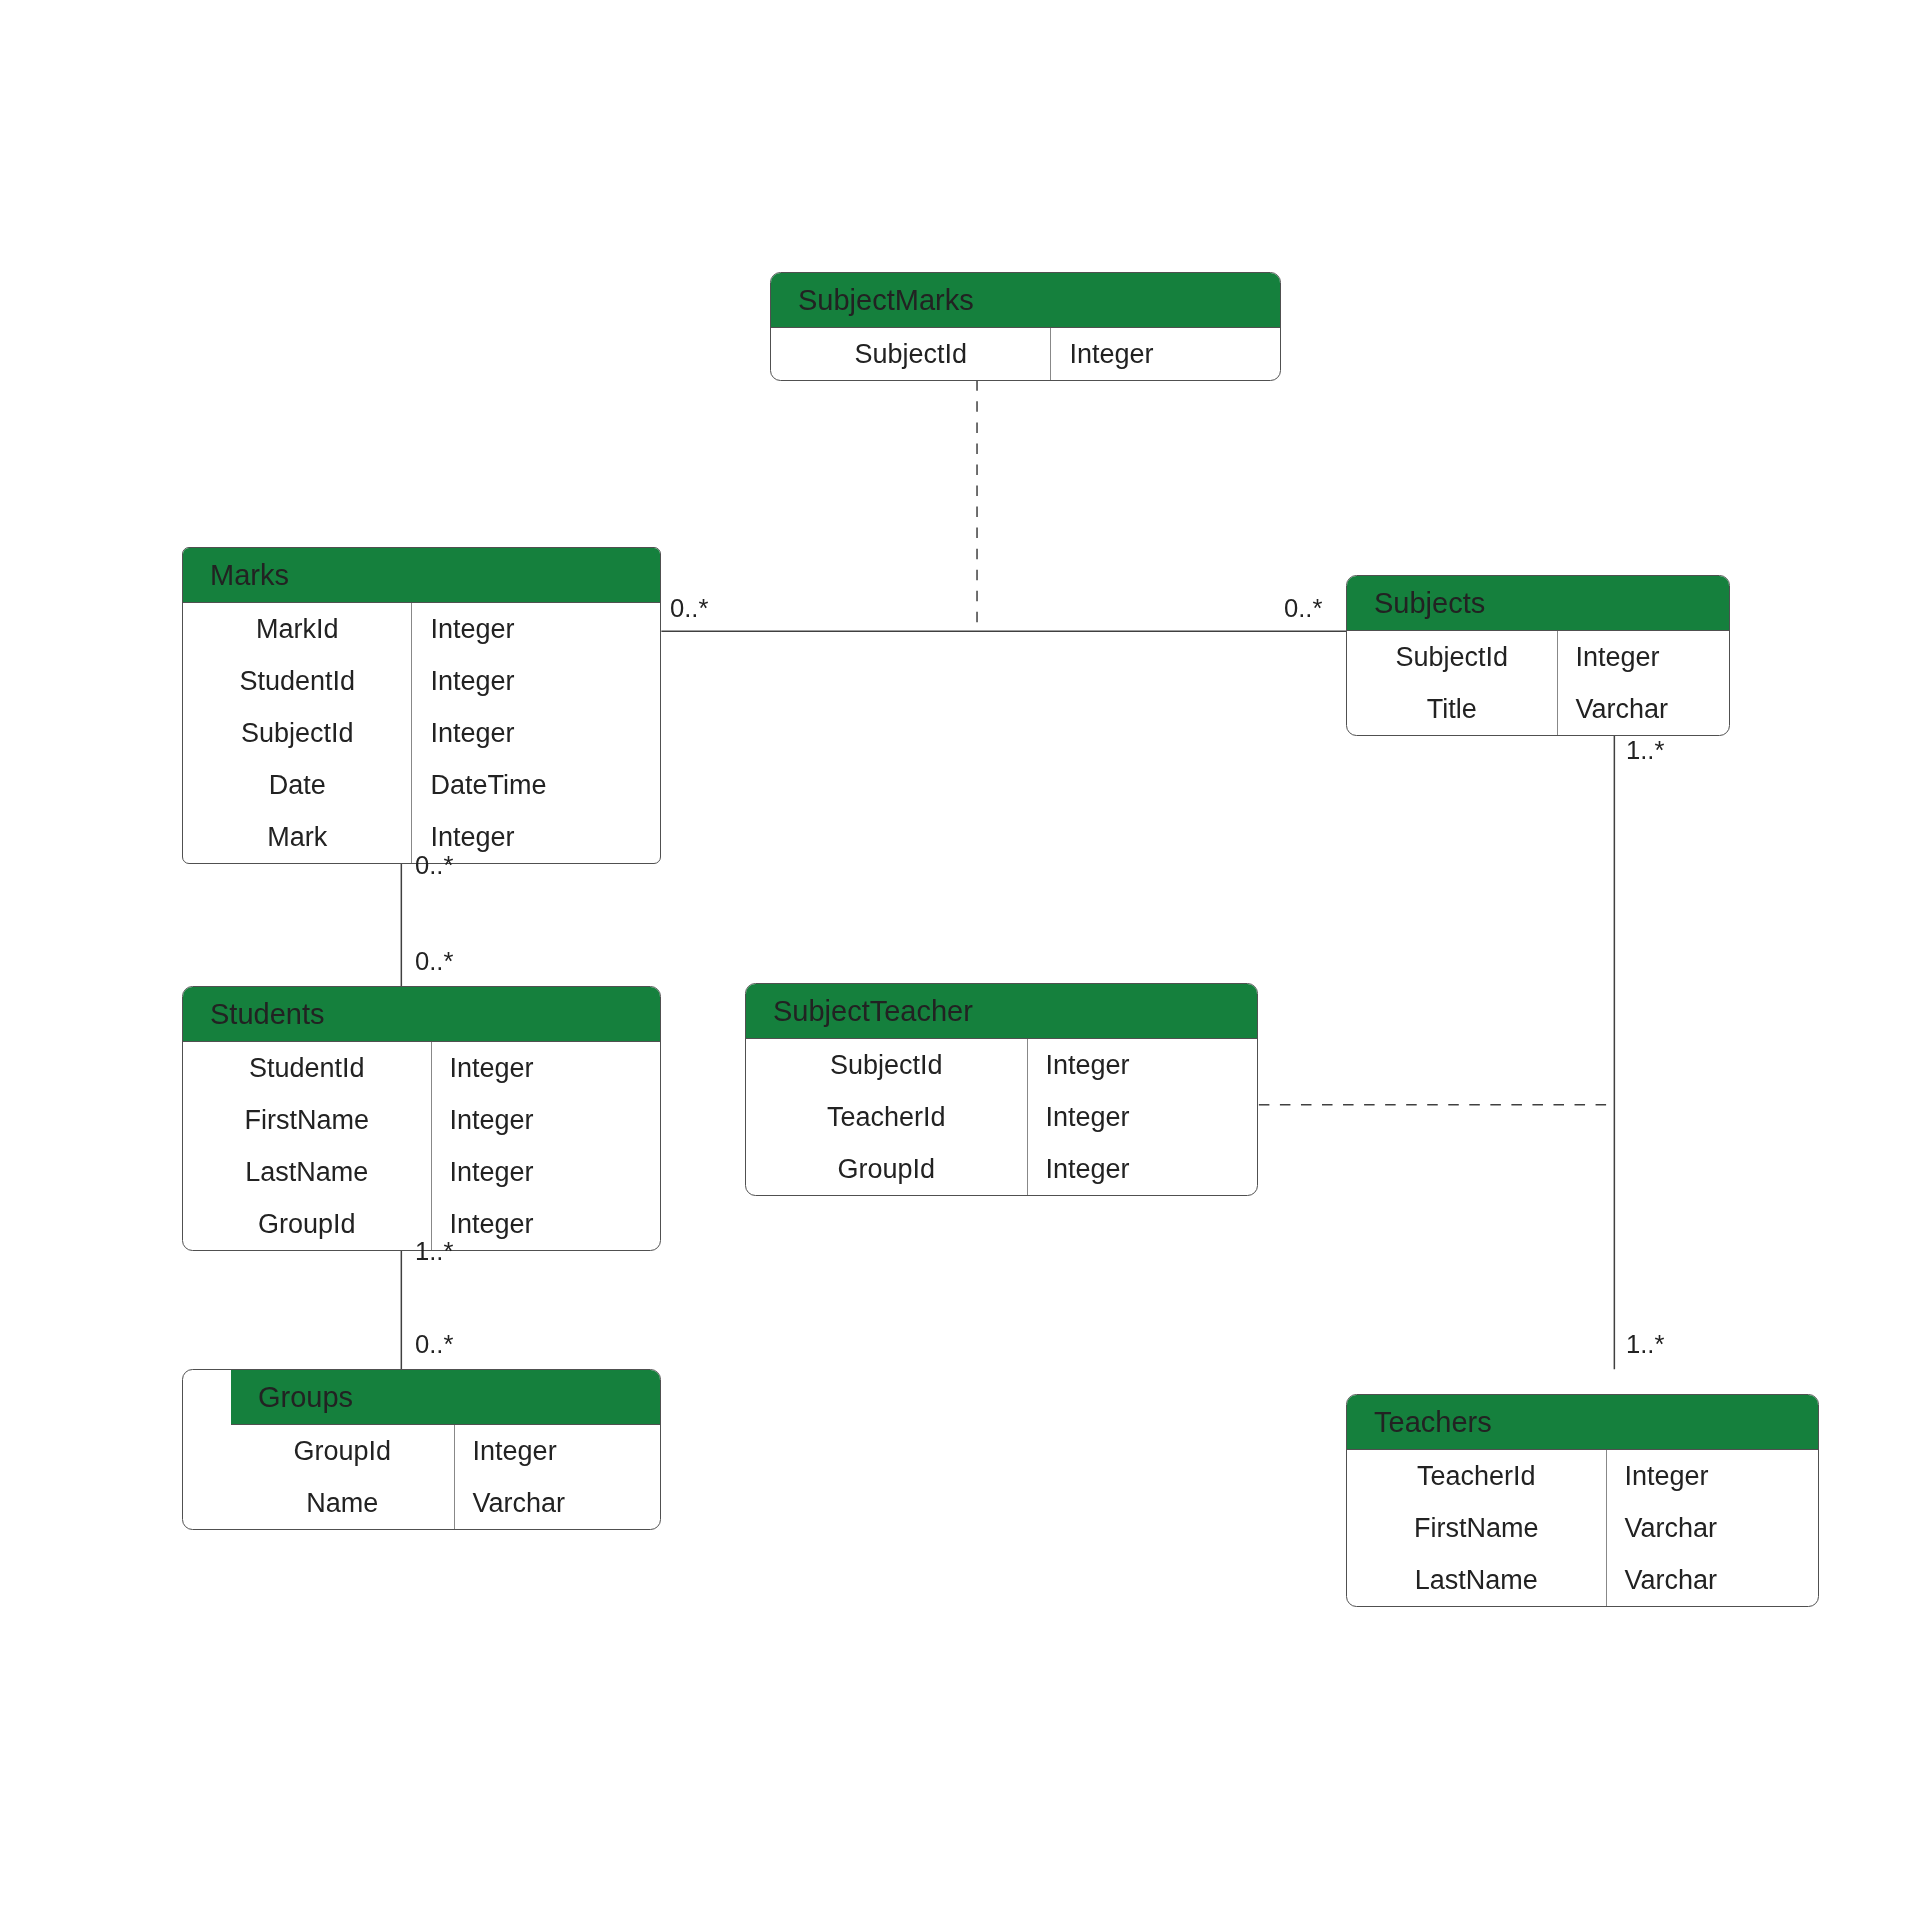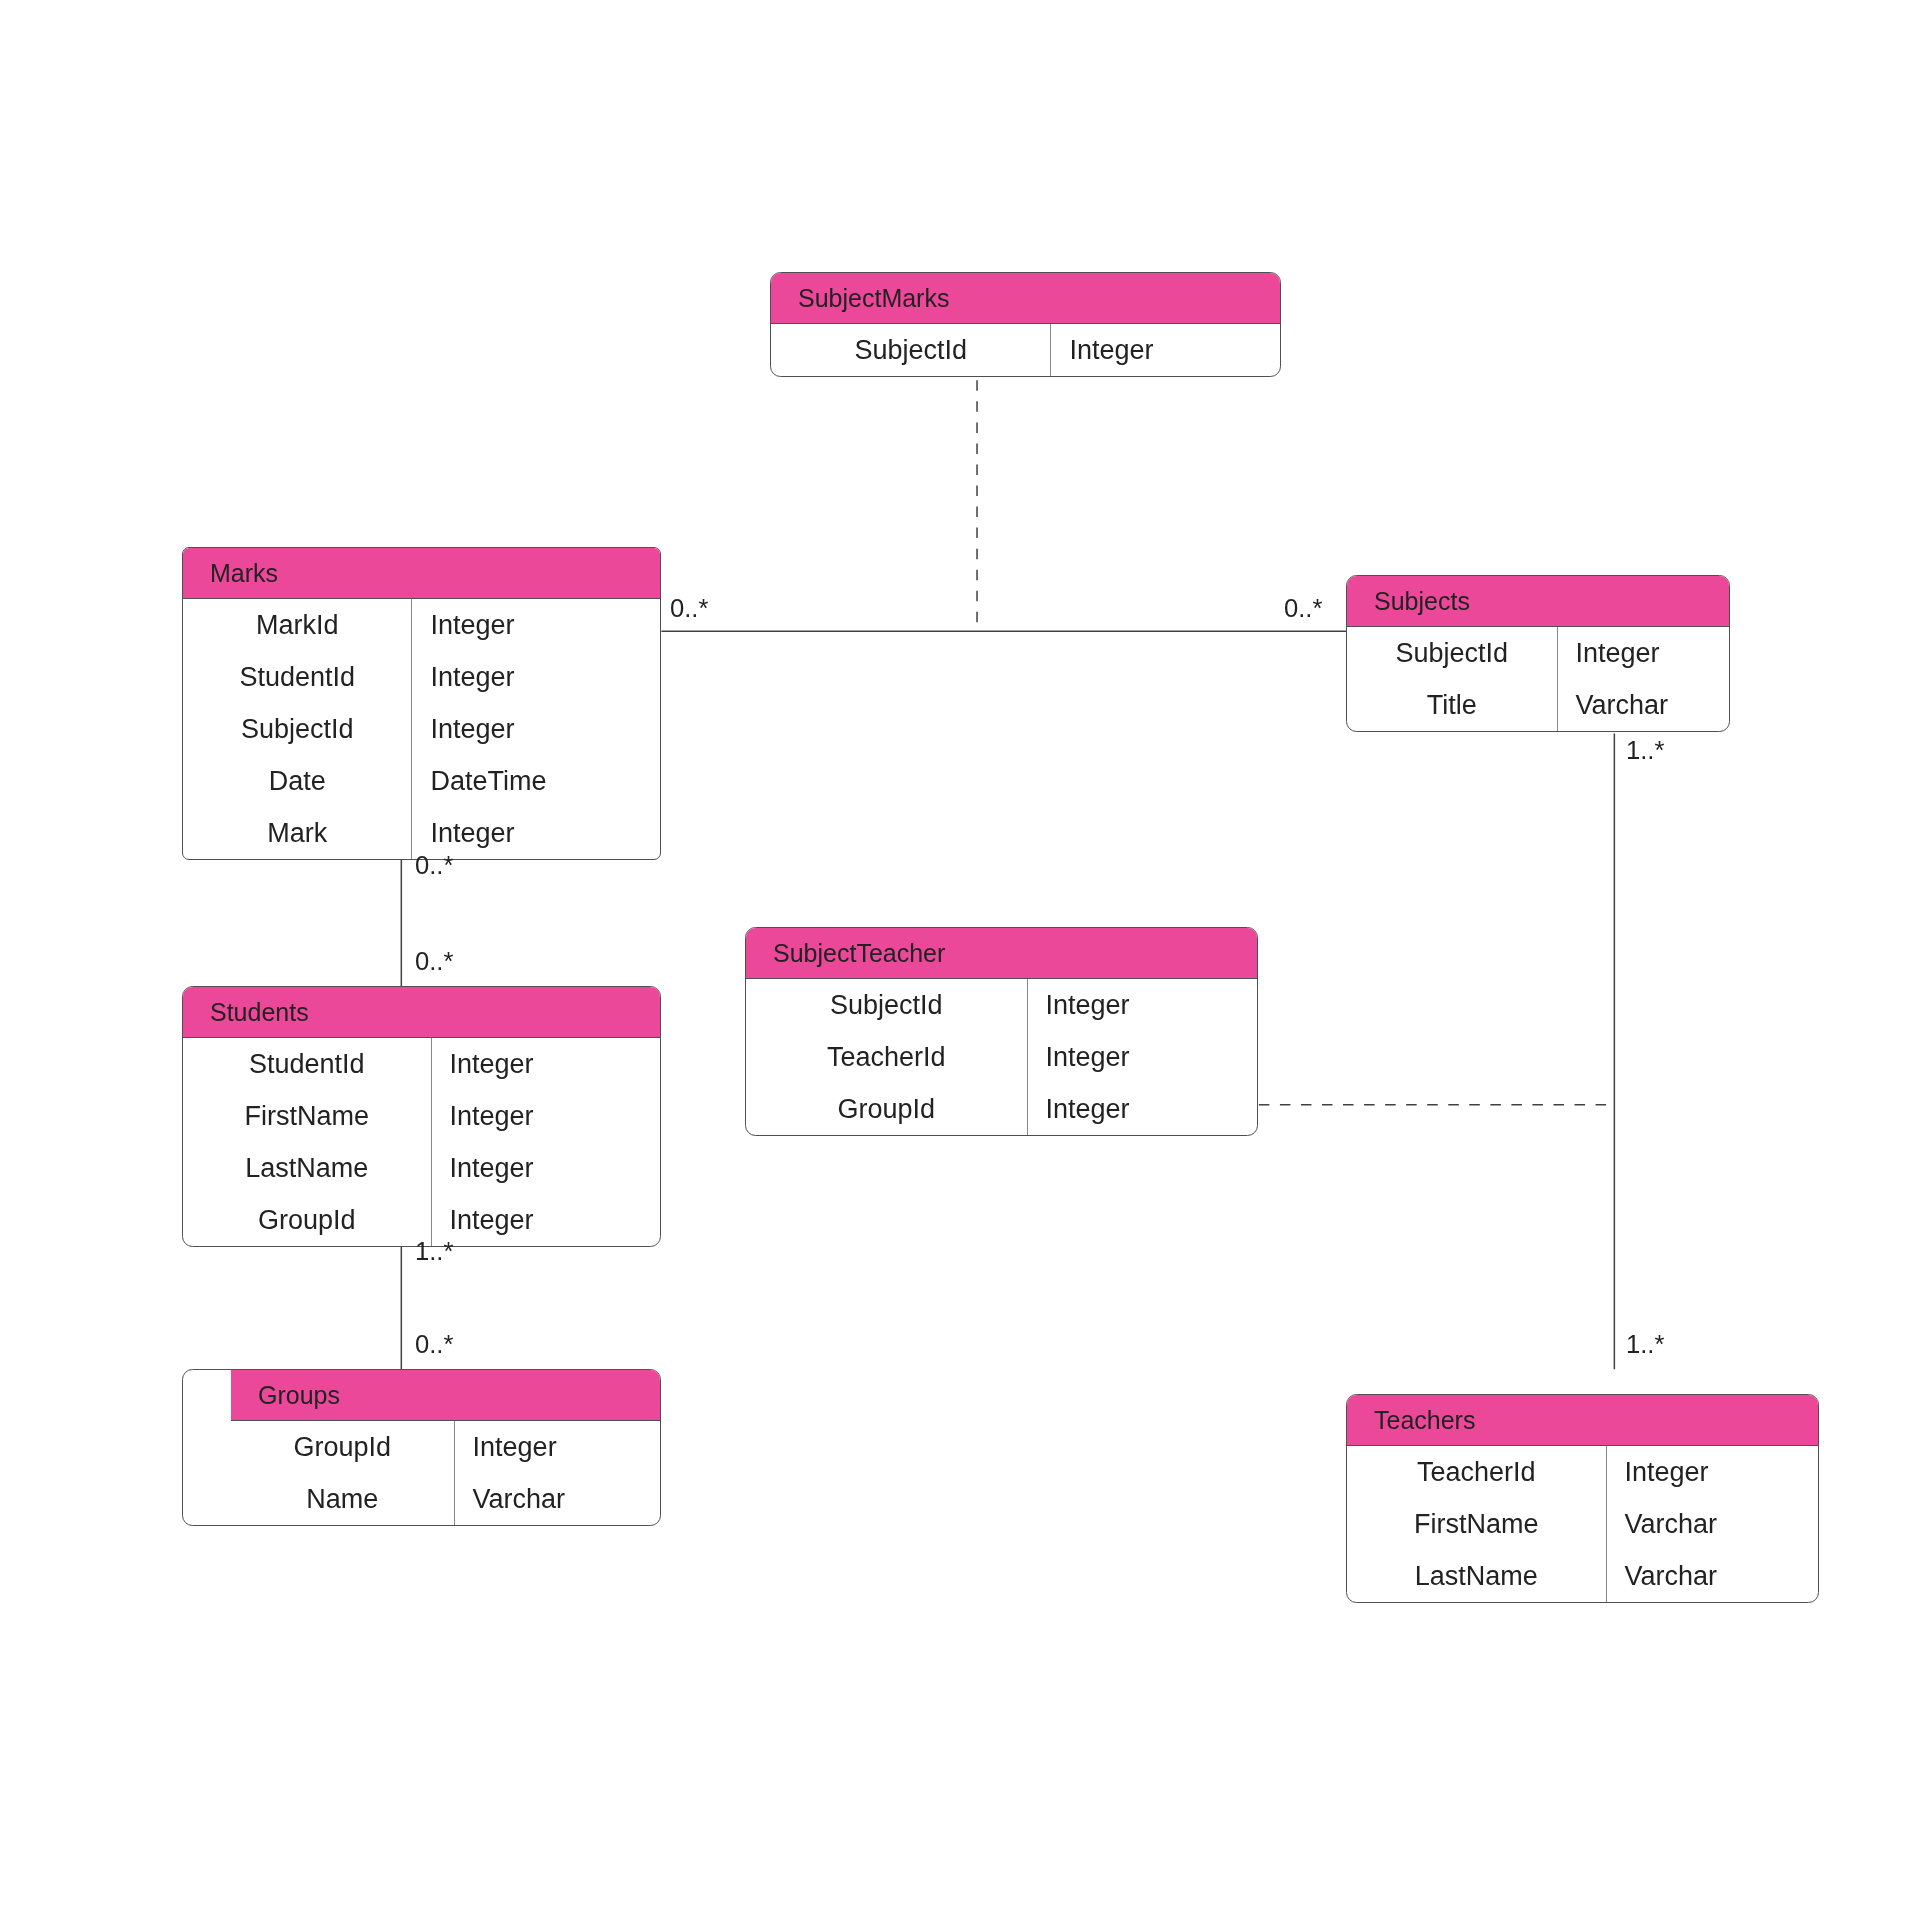--- a/index.html
+++ b/index.html
@@ -18,24 +18,24 @@
   }
   .entity {
     position: absolute;
     border: 1.5px solid #505050;
     border-radius: 10.5px;
     overflow: hidden;
     background: #ffffff;
     box-sizing: border-box;
   }
   .entity-header {
-    background: #ec4899;
+    background: #15803d;
     border-bottom: 1.5px solid #505050;
     padding: 10.5px 19.5px 10.5px 27px;
-    font-size: 25px;
+    font-size: 29px;
     font-weight: 400;
   }
   .entity-body {
     display: flex;
   }
   .col {
     display: flex;
     flex-direction: column;
   }
   .col.names {
@@ -138,21 +138,21 @@
       </div>
       <div class="col types" style="width:48%;">
         <div class="cell">Integer</div>
         <div class="cell">Integer</div>
         <div class="cell">Integer</div>
         <div class="cell">Integer</div>
       </div>
     </div>
   </div>
 
-  <div class="entity" style="left:745px; top:927px; width:513px;">
+  <div class="entity" style="left:745px; top:983px; width:513px;">
     <div class="entity-header">SubjectTeacher</div>
     <div class="entity-body">
       <div class="col names" style="width:55%;">
         <div class="cell">SubjectId</div>
         <div class="cell">TeacherId</div>
         <div class="cell">GroupId</div>
       </div>
       <div class="col types" style="width:45%;">
         <div class="cell">Integer</div>
         <div class="cell">Integer</div>

